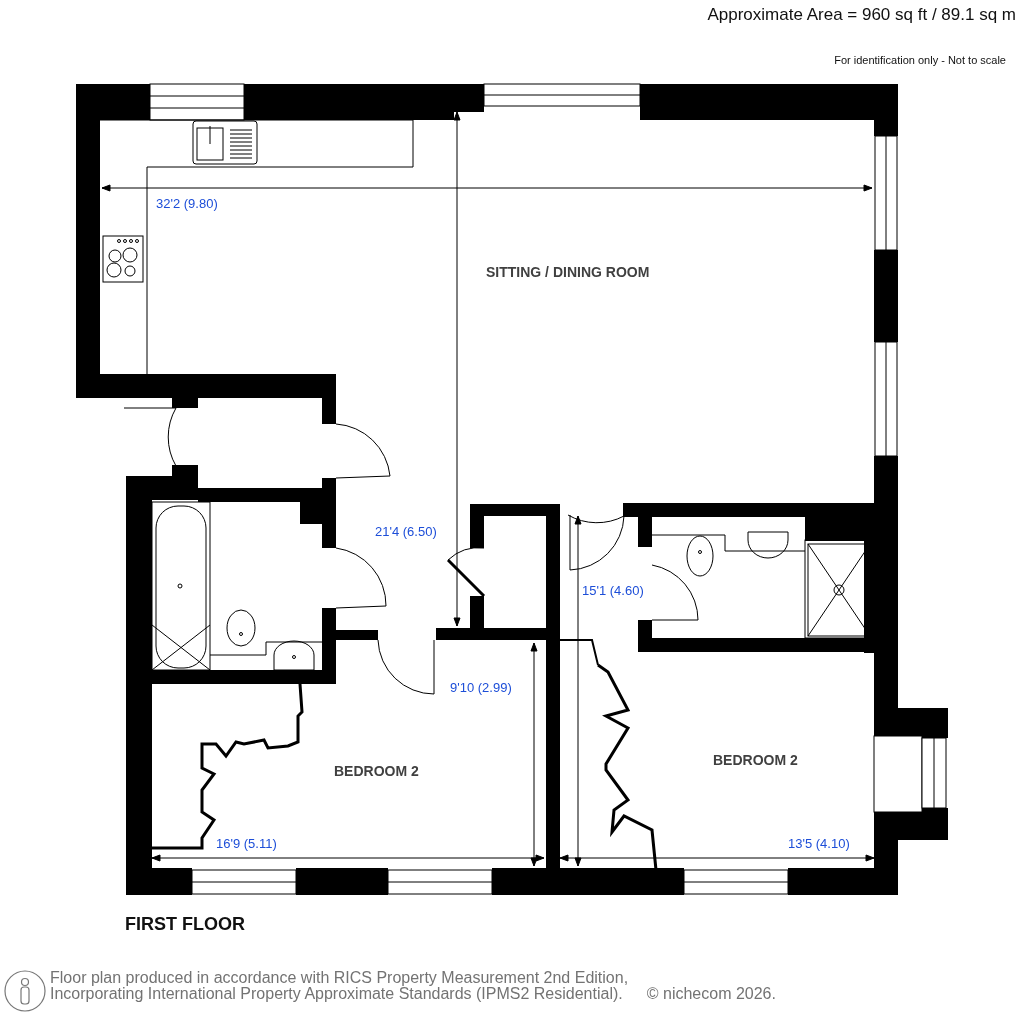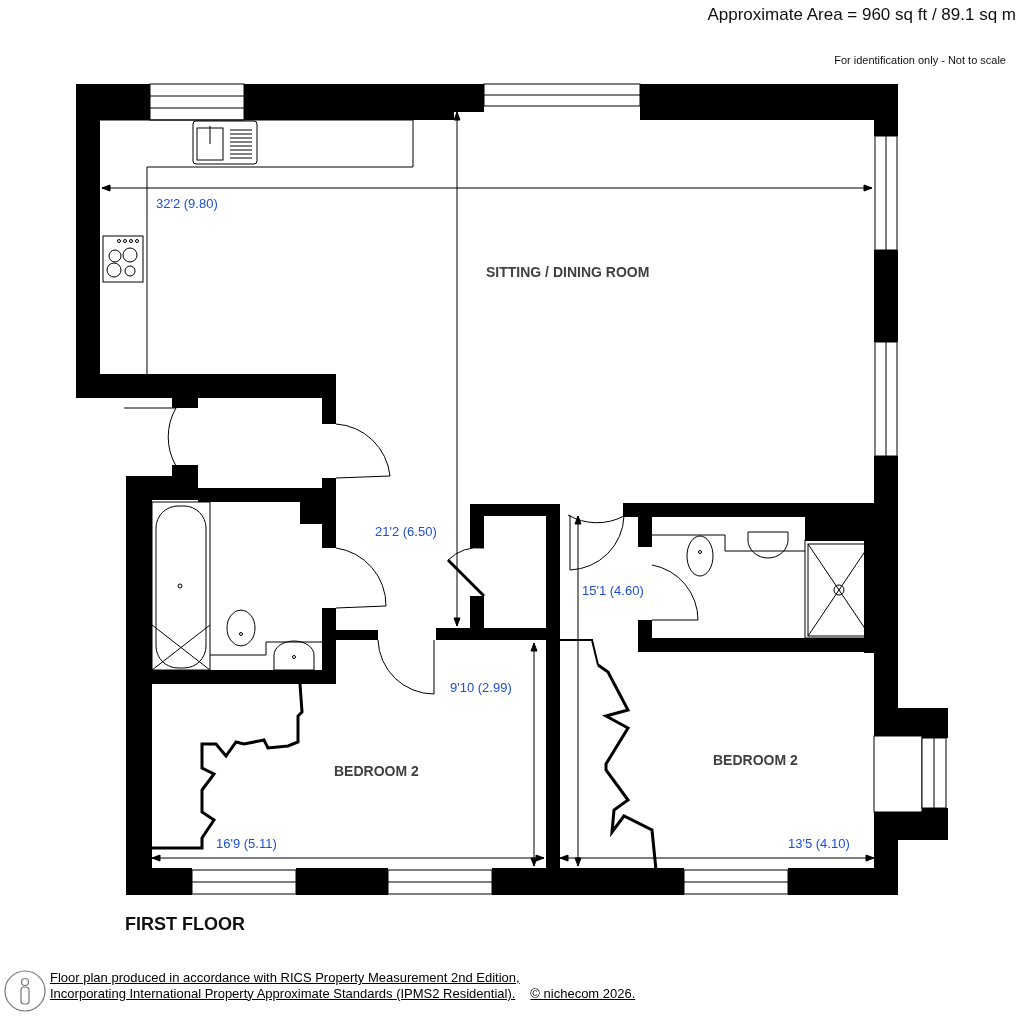--- a/index.html
+++ b/index.html
@@ -4,22 +4,22 @@
 <style>
   html, body { margin: 0; padding: 0; background: #ffffff; }
   body { width: 1024px; height: 1018px; position: relative; overflow: hidden; font-family: "Liberation Sans", sans-serif; color: #111; }
   .abs { position: absolute; white-space: nowrap; }
   .area-title { right: 8px; top: 5px; font-size: 17px; color: #111; }
   .area-note { right: 18px; top: 33px; font-size: 11px; color: #111; margin-top: 21px; }
   svg.plan { position: absolute; left: 0; top: 0; }
   .room-label { font-weight: bold; font-size: 14px; color: #404040; }
   .dim { font-size: 13px; color: #1d4ed8; }
   .floor-label { left: 125px; top: 914px; font-weight: bold; font-size: 18px; }
-  .footer { left: 50px; top: 970px; font-size: 13px; line-height: 15.5px; color: #000000; text-decoration: underline; }
-  .footer .copy { margin-left: 15px; }
+  .footer { left: 50px; top: 970px; font-size: 16px; line-height: 15.5px; color: #737373; }
+  .footer .copy { margin-left: 24px; }
   .logo-icon { position: absolute; left: 3px; top: 969px; width: 44px; height: 44px; }
 </style>
 </head>
 <body>
 
 <div class="abs area-title">Approximate Area = 960 sq ft / 89.1 sq m</div>
 <div class="abs area-note">For identification only - Not to scale</div>
 
 <svg class="plan" width="1024" height="1018" viewBox="0 0 1024 1018">
   <g fill="#000" stroke="none">
@@ -187,21 +187,21 @@
     <polygon points="560,858 568,855 568,861"></polygon>
       <polygon points="874,858 866,855 866,861"></polygon>
   </g>
 </svg>
 
 <div class="abs room-label" style="left:486px; top:264px;">SITTING / DINING ROOM</div>
 <div class="abs room-label" style="left:334px; top:763px;">BEDROOM 2</div>
 <div class="abs room-label" style="left:713px; top:752px;">BEDROOM 2</div>
 
 <div class="abs dim" style="left:156px; top:196px;">32'2 (9.80)</div>
-<div class="abs dim" style="left:375px; top:524px;">21'2 (6.50)</div>
+<div class="abs dim" style="left:375px; top:524px;">21'4 (6.50)</div>
 <div class="abs dim" style="left:582px; top:583px;">15'1 (4.60)</div>
 <div class="abs dim" style="left:450px; top:680px;">9'10 (2.99)</div>
 <div class="abs dim" style="left:216px; top:836px;">16'9 (5.11)</div>
 <div class="abs dim" style="left:788px; top:836px;">13'5 (4.10)</div>
 
 <div class="abs floor-label">FIRST FLOOR</div>
 
 <svg class="logo-icon" viewBox="0 0 44 44">
   <circle cx="22" cy="22" r="20" fill="none" stroke="#777" stroke-width="1.2"></circle>
   <circle cx="22" cy="13" r="3.5" fill="none" stroke="#777" stroke-width="1.2"></circle>

